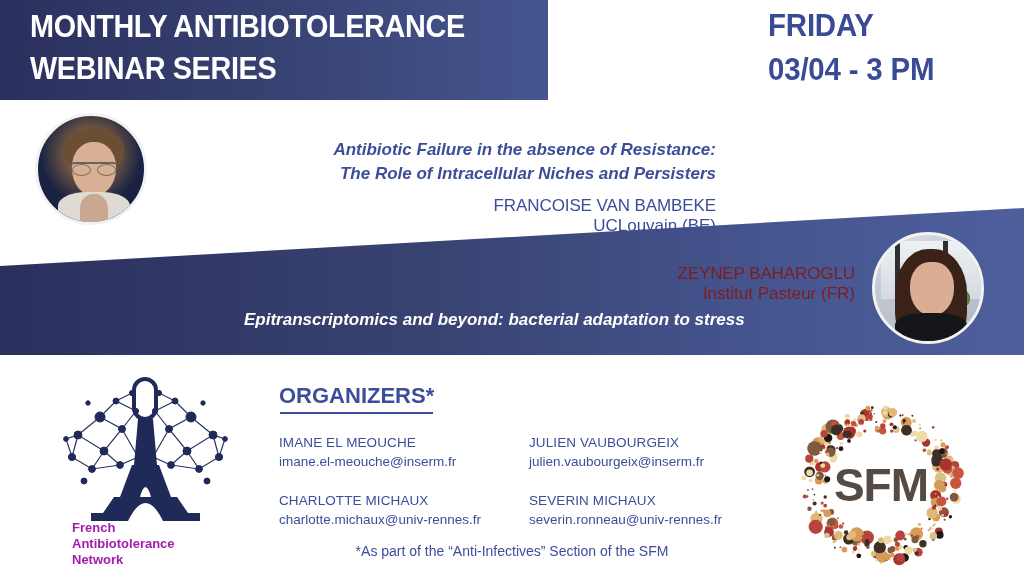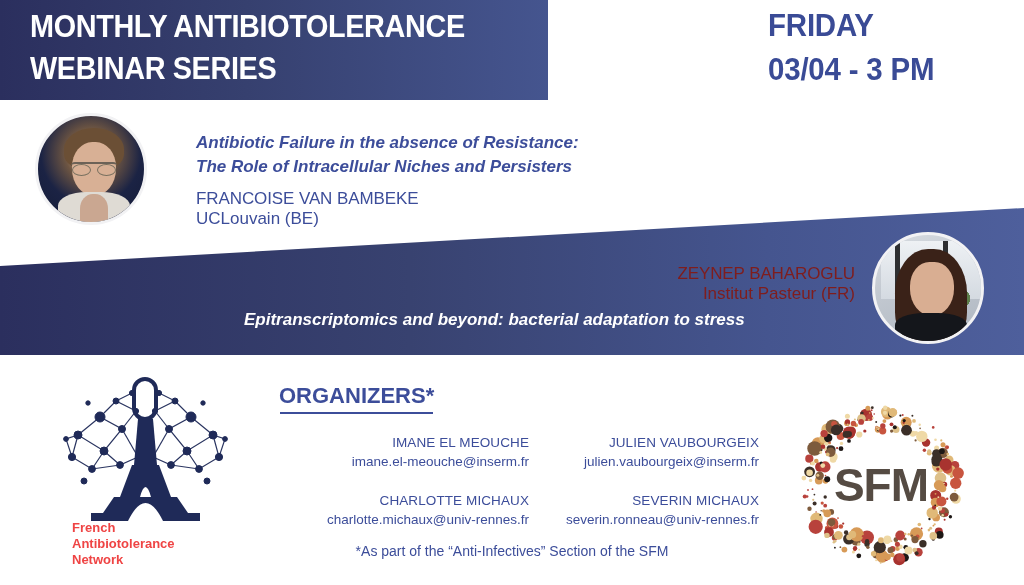--- a/index.html
+++ b/index.html
@@ -125,22 +125,23 @@
     position: absolute;
     left: 22px; top: 2px;
     width: 28px; height: 32px;
     background: #caa791;
     border-radius: 46% 46% 0 0;
   }
 
   .talk-1 {
     position: absolute;
     left: 196px;
-    top: 131px;
+    top: 138px;
     width: 520px;
+    text-align: right;
   }
   .talk-title {
     color: #3c4d9a;
     font-weight: bold;
     font-style: italic;
     font-size: 17px;
     line-height: 24px;
   }
   .talk-title span { display: block; white-space: nowrap; }
   .speaker-name-1 {
@@ -249,21 +250,20 @@
     background: #3c4d9a;
   }
   .org-grid {
     position: absolute;
     left: 279px;
     top: 433px;
     width: 480px;
     display: grid;
     grid-template-columns: 250px 230px;
     grid-row-gap: 20px;
-    text-align: right;
   }
   .org-name {
     color: #3c4d9a;
     font-size: 13.5px;
     line-height: 19px;
     letter-spacing: 0.1px;
   }
   .org-email {
     color: #3c4d9a;
     font-size: 13.5px;
@@ -286,21 +286,21 @@
     left: 58px;
     top: 373px;
     width: 175px;
     height: 205px;
   }
   .fan-caption {
     position: absolute;
     left: 14px;
     top: 147px;
     width: 150px;
-    color: #ef4444;
+    color: #a21caf;
     font-size: 13px;
     line-height: 16px;
     font-weight: bold;
   }
 
   
   .sfm-logo {
     position: absolute;
     left: 788px;
     top: 392px;

